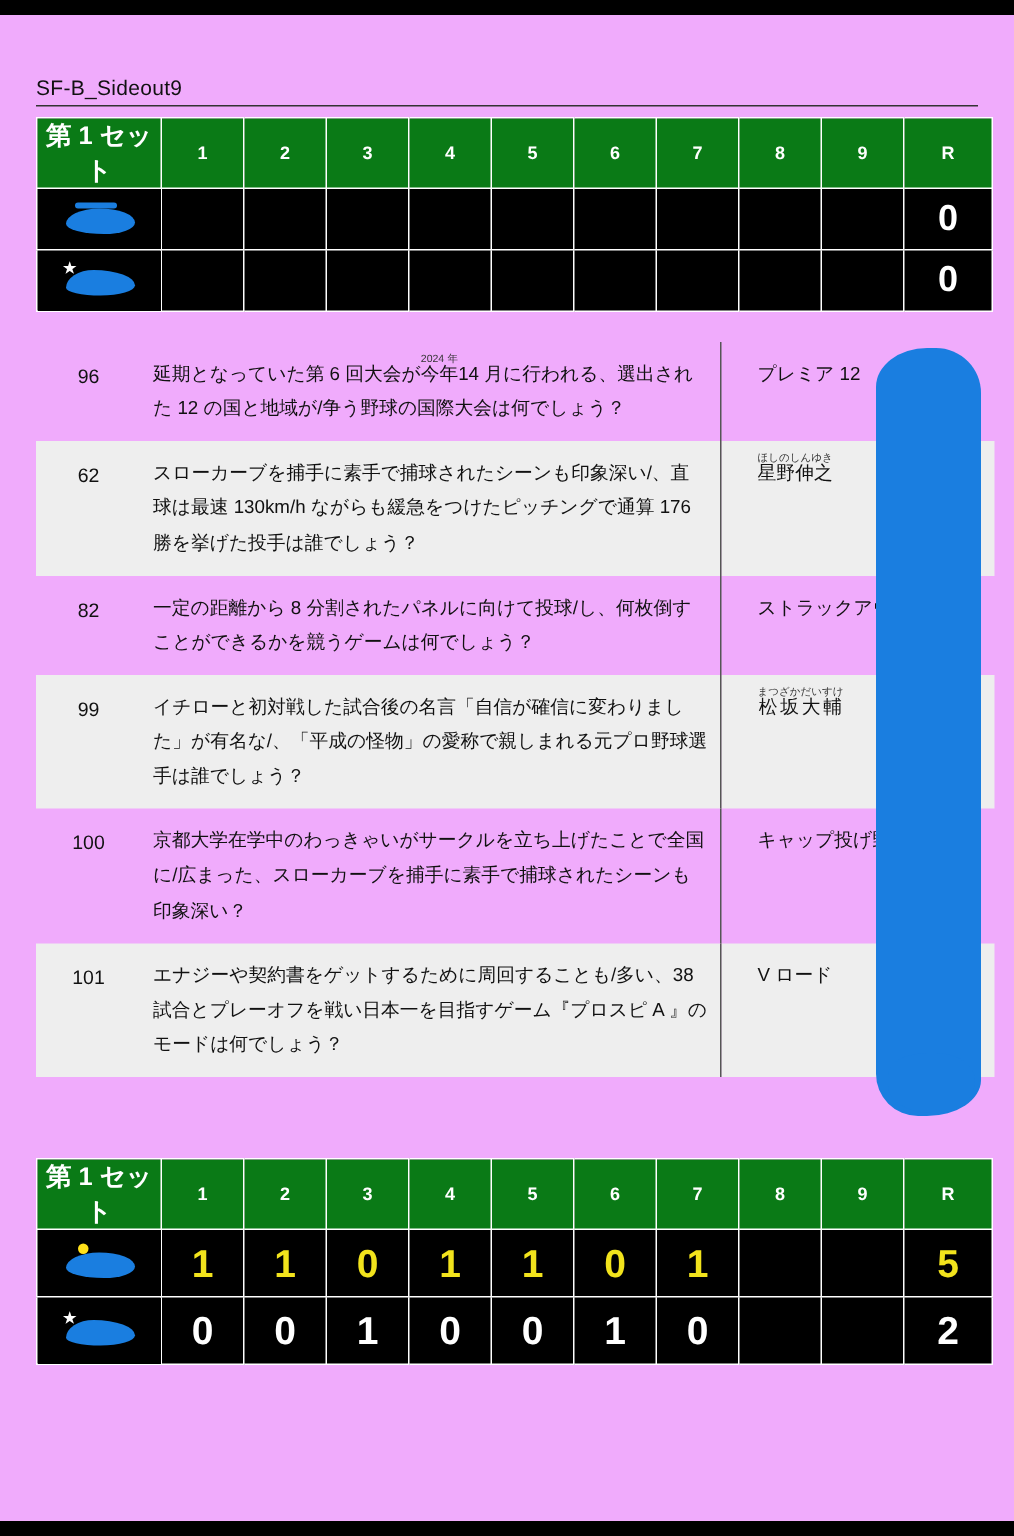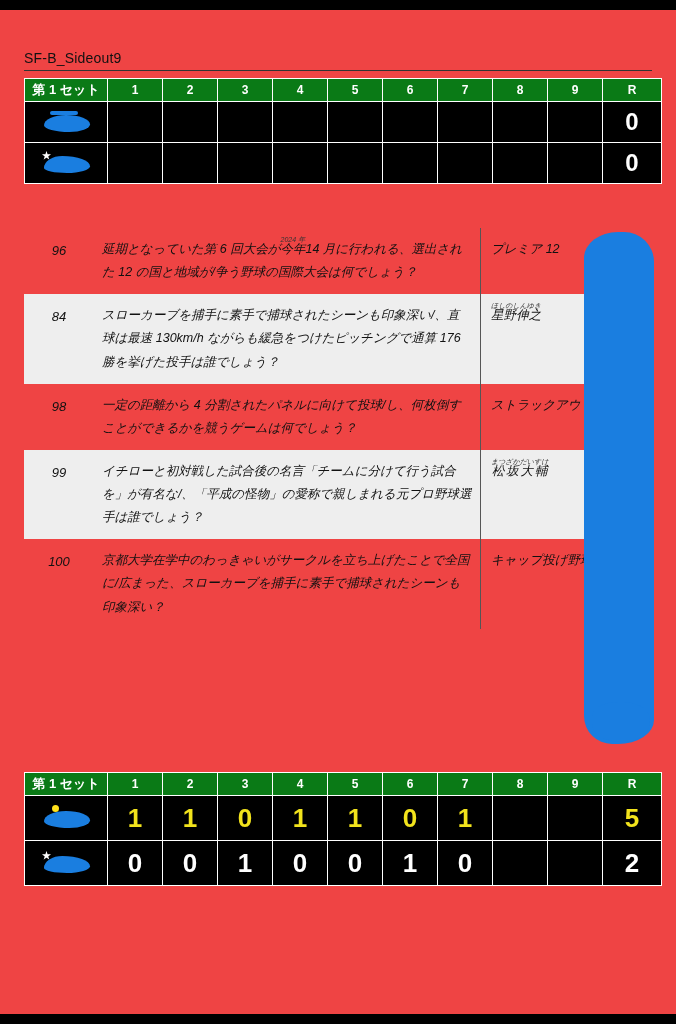--- a/index.html
+++ b/index.html
@@ -10,21 +10,21 @@
   body {
     width: 676px;
     height: 1024px;
     font-family: "Liberation Sans", sans-serif;
     overflow: hidden;
   }
   .page {
     position: relative;
     width: 676px;
     height: 1024px;
-    background: #ef4444;
+    background: #f0abfc;
     box-sizing: border-box;
   }
   .topbar, .botbar {
     position: absolute;
     left: 0;
     width: 676px;
     background: #000000;
   }
   .topbar { top: 0; height: 10px; }
   .botbar { bottom: 0; height: 10px; }
@@ -60,21 +60,21 @@
     vertical-align: middle;
     padding: 0;
   }
   .sb-head th {
     background: #0a7a16;
     color: #ffffff;
     font-size: 12px;
     font-weight: bold;
     height: 22px;
   }
-  .sb-head th.label-col { font-size: 13px; }
+  .sb-head th.label-col { font-size: 17px; }
   .sb-row td {
     background: #000000;
     color: #ffffff;
     height: 40px;
     font-size: 22px;
     font-weight: bold;
   }
   .sb-row td.rcol { font-size: 24px; }
 
   #scoreboard-top { left: 24px; top: 78px; width: 628px; }
@@ -145,36 +145,35 @@
     width: 580px;
     border-collapse: collapse;
     table-layout: fixed;
   }
   .quiz td {
     vertical-align: top;
     padding: 10px 8px 10px 8px;
     font-size: 12.5px;
     color: #111;
     line-height: 1.85;
-    font-style: italic;
   }
   .quiz tr.alt td { background: #eeeeee; }
   .quiz tr td.num {
     width: 54px;
     text-align: center;
     font-size: 13px;
     padding-top: 11px;
   }
   .quiz tr td.q {
     width: 370px;
     border-right: 1px solid #555;
   }
   .quiz tr td.a {
     width: 150px;
-    padding-left: 10px;
+    padding-left: 24px;
   }
   ruby { ruby-position: over; }
   rt { font-size: 7px; color: #333; line-height: 1; }
 
   
   .marker {
     position: absolute;
     left: 584px;
     top: 232px;
     width: 70px;
@@ -260,38 +259,43 @@
     </table>
 
   <table class="quiz">
     <tbody>
         <tr>
       <td class="num">96</td>
       <td class="q"><span>延期となっていた第 6 回大会が</span><ruby><span>今年</span><rt>2024 年</rt></ruby><span>14 月に行われる、選出された 12 の国と地域が/争う野球の国際大会は何でしょう？</span></td>
       <td class="a">プレミア 12</td>
     </tr>
     <tr class="alt">
-      <td class="num">84</td>
+      <td class="num">62</td>
       <td class="q">スローカーブを捕手に素手で捕球されたシーンも印象深い/、直球は最速 130km/h ながらも緩急をつけたピッチングで通算 176 勝を挙げた投手は誰でしょう？</td>
       <td class="a"><ruby><span>星野伸之</span><rt>ほしのしんゆき</rt></ruby></td>
     </tr>
     <tr>
-      <td class="num">98</td>
-      <td class="q">一定の距離から 4 分割されたパネルに向けて投球/し、何枚倒すことができるかを競うゲームは何でしょう？</td>
+      <td class="num">82</td>
+      <td class="q">一定の距離から 8 分割されたパネルに向けて投球/し、何枚倒すことができるかを競うゲームは何でしょう？</td>
       <td class="a">ストラックアウト</td>
     </tr>
     <tr class="alt">
       <td class="num">99</td>
-      <td class="q">イチローと初対戦した試合後の名言「チームに分けて行う試合を」が有名な/、「平成の怪物」の愛称で親しまれる元プロ野球選手は誰でしょう？</td>
+      <td class="q">イチローと初対戦した試合後の名言「自信が確信に変わりました」が有名な/、「平成の怪物」の愛称で親しまれる元プロ野球選手は誰でしょう？</td>
       <td class="a"><ruby><span>松坂大輔</span><rt>まつざかだいすけ</rt></ruby></td>
     </tr>
     <tr>
       <td class="num">100</td>
       <td class="q">京都大学在学中のわっきゃいがサークルを立ち上げたことで全国に/広まった、スローカーブを捕手に素手で捕球されたシーンも印象深い？</td>
       <td class="a">キャップ投げ野球</td>
+    </tr>
+    <tr class="alt">
+      <td class="num">101</td>
+      <td class="q">エナジーや契約書をゲットするために周回することも/多い、38 試合とプレーオフを戦い日本一を目指すゲーム『プロスピ A 』のモードは何でしょう？</td>
+      <td class="a">V ロード</td>
     </tr>
   </tbody>
     </table>
 
   <div class="marker"></div>
 
   <table class="scoreboard" id="scoreboard-bottom">
     <tbody>
         <tr class="sb-head">
       <th class="label-col" style="width:82px">第 1 セット</th>

